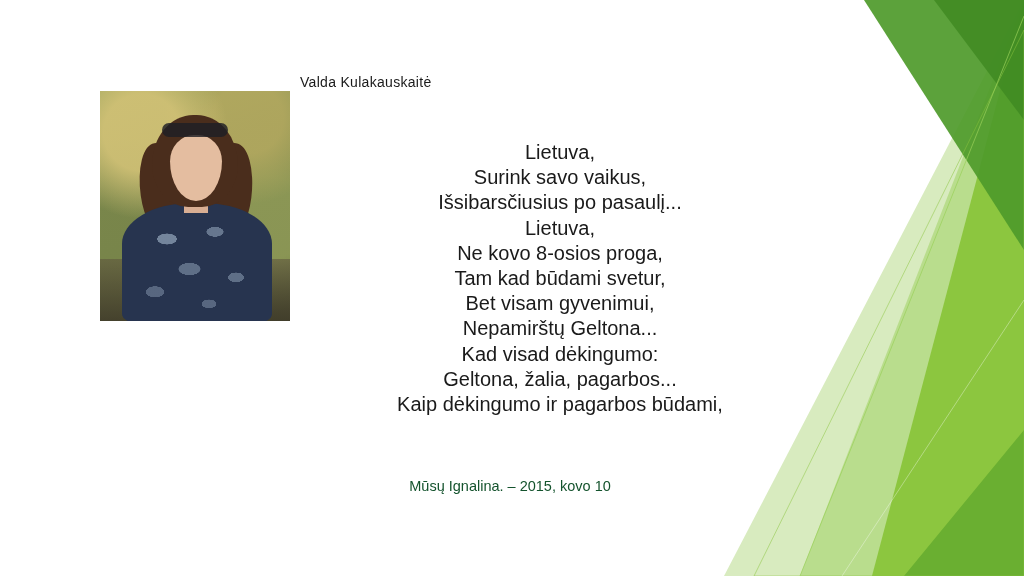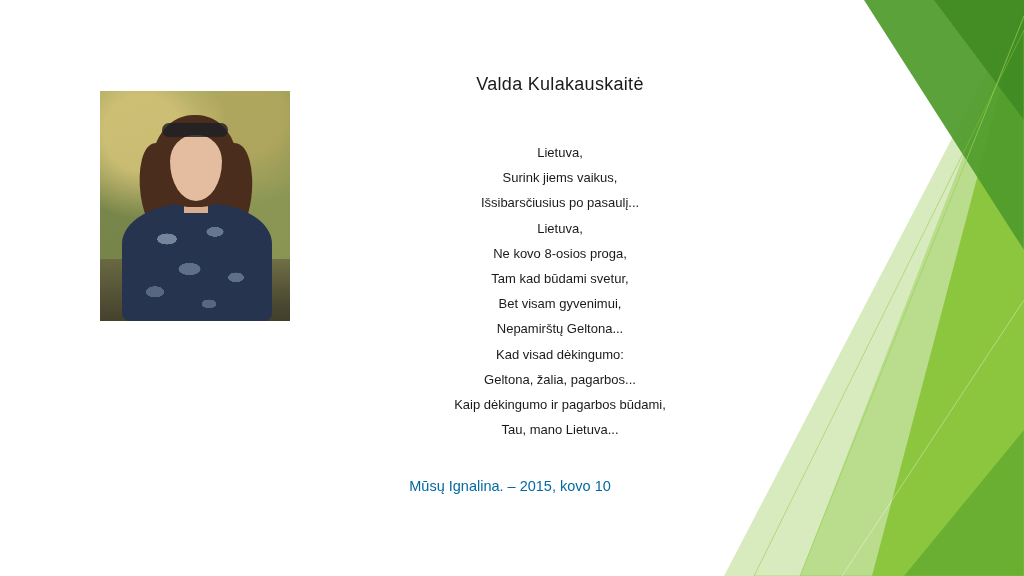--- a/index.html
+++ b/index.html
@@ -135,46 +135,45 @@
       radial-gradient(ellipse 15px 9px at 22% 74%, rgba(180,200,220,0.35) 0 60%, rgba(0,0,0,0) 62%),
       radial-gradient(ellipse 12px 7px at 58% 84%, rgba(180,200,220,0.35) 0 60%, rgba(0,0,0,0) 62%);
   }
 
   
   .title {
     position: absolute;
     left: 300px;
     top: 74px;
     width: 520px;
-    text-align: center;
-    font-size: 18px;
+    font-size: 14px;
     letter-spacing: 0.3px;
     color: #1a1a1a;
   }
   .poem {
     position: absolute;
     left: 300px;
     top: 140px;
     width: 520px;
     text-align: center;
-    font-size: 13px;
+    font-size: 20px;
     line-height: 25.2px;
     color: #1a1a1a;
   }
   .poem .line {
     white-space: pre;
   }
   .source {
     position: absolute;
     left: 300px;
     top: 478px;
     width: 420px;
     text-align: center;
     font-size: 14.5px;
-    color: #0369a1;
+    color: #14532d;
   }
 </style>
 </head>
 <body>
 
 <div id="slide">
 
   <svg class="deco" viewBox="0 0 420 576" preserveAspectRatio="none">
     <polygon points="420,0 420,576 120,576" fill="#d8ebbf"></polygon>
     <polygon points="420,0 420,576 196,576" fill="#b9dd8d"></polygon>
@@ -197,28 +196,27 @@
     <div class="ph-neck"></div>
     <div class="ph-hair"></div>
     <div class="ph-face"></div>
     <div class="ph-glasses"></div>
   </div>
 
   <div class="title">Valda Kulakauskaitė</div>
 
   <div class="poem">
     <div class="line">Lietuva,</div>
-    <div class="line">Surink jiems vaikus,</div>
+    <div class="line">Surink savo vaikus,</div>
     <div class="line">Išsibarsčiusius po pasaulį...</div>
     <div class="line">Lietuva,</div>
     <div class="line">Ne kovo 8-osios proga,</div>
     <div class="line">Tam kad būdami svetur,</div>
     <div class="line">Bet visam gyvenimui,</div>
     <div class="line">Nepamirštų Geltona...</div>
     <div class="line">Kad visad dėkingumo:</div>
     <div class="line">Geltona, žalia, pagarbos...</div>
     <div class="line">Kaip dėkingumo ir pagarbos būdami,</div>
-    <div class="line">Tau, mano Lietuva...</div>
   </div>
 
   <div class="source">Mūsų Ignalina. – 2015, kovo 10</div>
 
 </div>
 
 </body></html>

